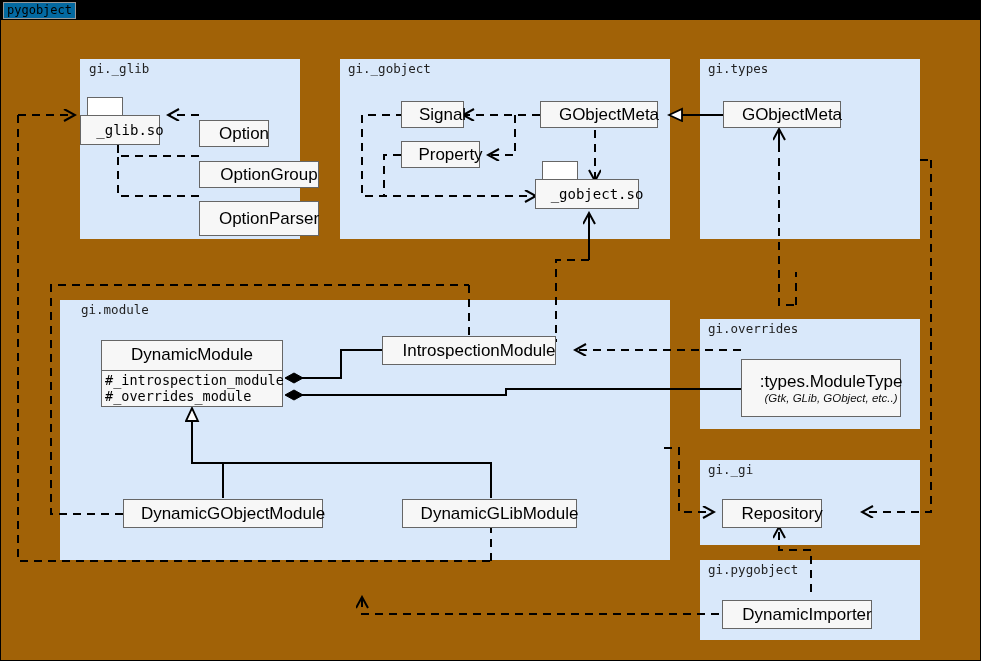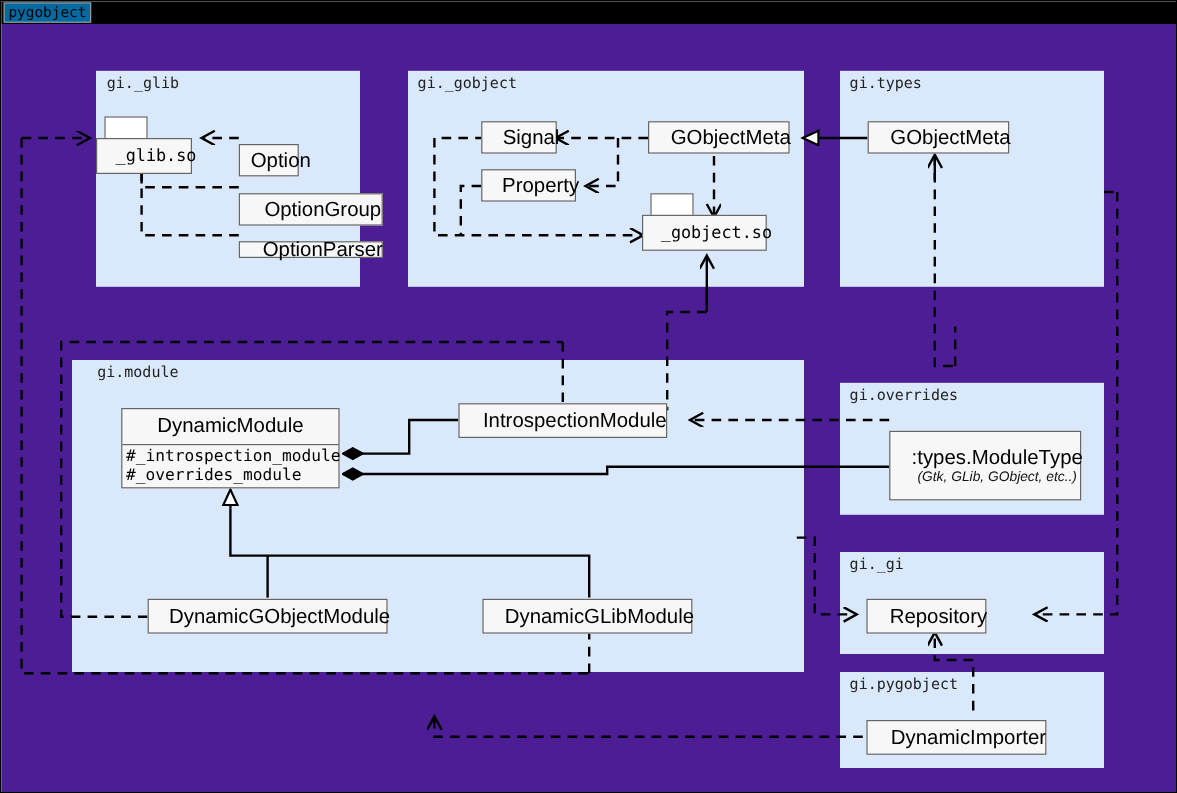--- a/index.html
+++ b/index.html
@@ -14,21 +14,21 @@
   }
   #title-label{
     position:absolute;left:2px;top:1px;
     background:#0369a1;color:#000;border:1px solid #999;
     font-family:"DejaVu Sans Mono","Liberation Mono",monospace;
     font-size:12px;line-height:15px;padding:0 3px;white-space:nowrap;
   }
   
   #canvas{
     position:absolute;left:0;top:19px;width:979px;height:640px;
-    background:#4c1d95;overflow:hidden;
+    background:#a16207;overflow:hidden;
   }
   svg#wires{position:absolute;left:0;top:0;width:979px;height:640px;overflow:visible;}
 
   
   .pkg{position:absolute;background:#d9e8fa;}
   .pkg-label{
     position:absolute;background:#d9e8fa;color:#222;
     font-family:"DejaVu Sans Mono","Liberation Mono",monospace;
     font-size:12.5px;line-height:14px;white-space:nowrap;padding:0 2px;
   }
@@ -176,27 +176,27 @@
         <path d="M810,572 L810,530 L778,530 L778,508" stroke-dasharray="8,6" marker-end="url(#openArrow)"></path>
 
       </g>
     </svg>
 
     <div class="comp-tab" style="left:86px;top:77px;width:36px;height:20px;"></div>
     <div class="cls mono" style="left:79px;top:95px;width:80px;height:30px;font-size:14px;">
       <span>_glib.so</span>
     </div>
 
-    <div class="cls" style="left:198px;top:100px;width:50px;height:27px;font-size:17px;">
+    <div class="cls" style="left:198px;top:100px;width:70px;height:27px;font-size:17px;">
       <span>Option</span>
     </div>
     <div class="cls" style="left:198px;top:141px;width:120px;height:27px;font-size:17px;">
       <span>OptionGroup</span>
     </div>
-    <div class="cls" style="left:198px;top:181px;width:120px;height:14px;font-size:17px;text-align:center;">
+    <div class="cls" style="left:198px;top:181px;width:120px;height:35px;font-size:17px;text-align:center;">
       <span>OptionParser</span>
     </div>
 
     <div class="cls" style="left:400px;top:81px;width:63px;height:27px;font-size:17px;">
       <span>Signal</span>
     </div>
     <div class="cls" style="left:400px;top:121px;width:79px;height:27px;font-size:17px;">
       <span>Property</span>
     </div>
     <div class="cls" style="left:539px;top:81px;width:118px;height:27px;font-size:17px;">

